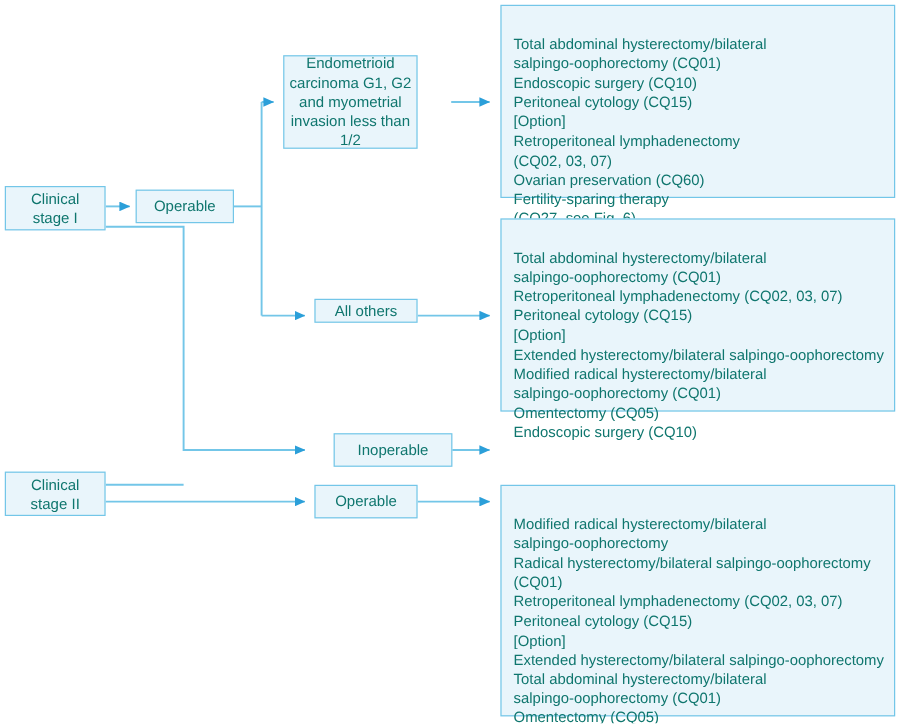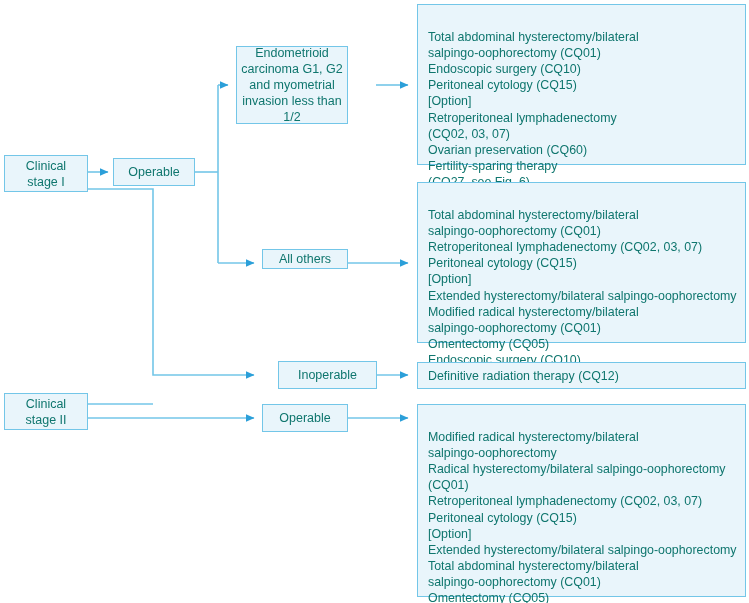--- a/index.html
+++ b/index.html
@@ -148,23 +148,20 @@
 Retroperitoneal lymphadenectomy (CQ02, 03, 07)
 Peritoneal cytology (CQ15)
 [Option]
 Extended hysterectomy/bilateral salpingo-oophorectomy
 Modified radical hysterectomy/bilateral
 salpingo-oophorectomy (CQ01)
 Omentectomy (CQ05)
 Endoscopic surgery (CQ10)</div>
   </div>
 
-  <div class="node single" style="left:417px; top:362px; width:329px; height:27px;">
-    <span>Definitive radiation therapy (CQ12)</span>
-  </div>
 
   <div class="node panel" style="left:417px; top:404px; width:329px; height:193px;">
     <div class="panel-body">Modified radical hysterectomy/bilateral
 salpingo-oophorectomy
 Radical hysterectomy/bilateral salpingo-oophorectomy
 (CQ01)
 Retroperitoneal lymphadenectomy (CQ02, 03, 07)
 Peritoneal cytology (CQ15)
 [Option]
 Extended hysterectomy/bilateral salpingo-oophorectomy

